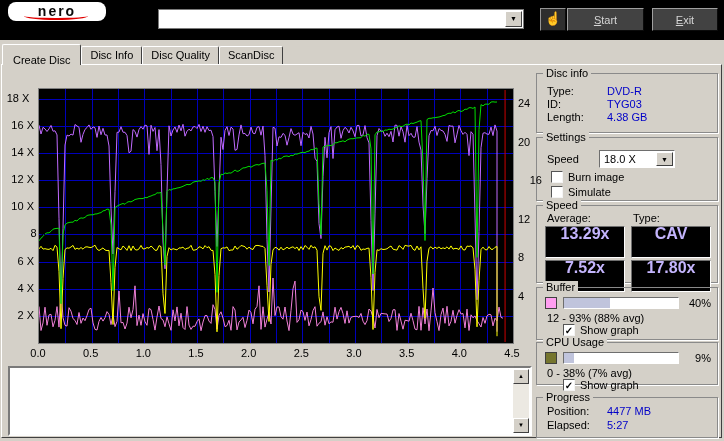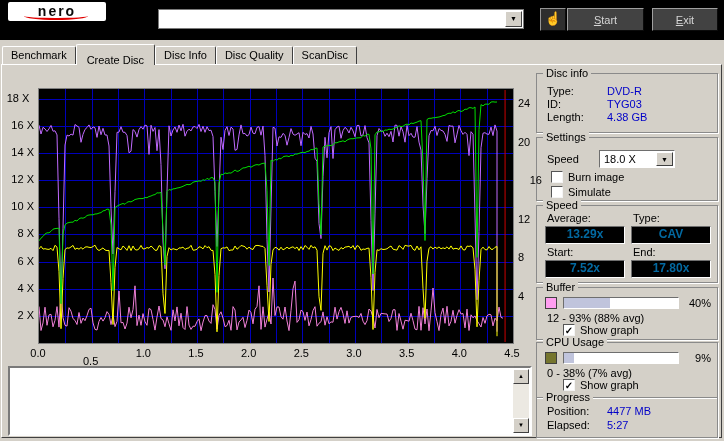--- a/index.html
+++ b/index.html
@@ -1,21 +1,21 @@
 <!DOCTYPE html>
 <html><head>
 <meta charset="utf-8">
 <style>
   *{box-sizing:border-box;margin:0;padding:0}
   html,body{width:724px;height:441px;overflow:hidden}
   body{position:relative;background:#d4d0c8;font-family:"Liberation Sans",sans-serif;font-size:11px;color:#000}
 
   
   .topbar{position:absolute;left:0;top:0;width:724px;height:40px;background:#000}
-  .nero-box{position:absolute;left:8px;top:2px;width:98px;height:19px;background:#fff;border-radius:2px}
+  .nero-box{position:absolute;left:8px;top:2px;width:98px;height:19px;background:#fff;border-radius:8px}
   .nero-text{position:absolute;left:0;right:0;top:1px;text-align:center;font-weight:bold;font-size:14px;letter-spacing:2px;color:#0a0a0a}
   .nero-swoosh{position:absolute;left:16px;bottom:1px;width:64px;height:8px;border-bottom:2px solid #e10000;border-radius:50%}
   .logo-sub{position:absolute;left:4px;top:23px;width:124px;text-align:center;color:#fff;font-style:italic;font-weight:bold;font-size:11px;letter-spacing:.4px;white-space:nowrap}
   .disc-o{color:#ff2020;padding:0 1px;font-style:normal}
   .drive-combo{position:absolute;left:158px;top:9px;width:366px;height:20px;background:#fff;border:1px solid #7a7a7a}
   .drive-text{display:block;line-height:18px;padding-left:5px;white-space:nowrap;overflow:hidden}
   .drive-name{margin-left:16px}
   .combo-arrow{position:absolute;top:1px;right:1px;bottom:1px;width:17px;background:#d4d0c8;border:1px solid;border-color:#fff #404040 #404040 #fff;text-align:center;color:#000}
   .combo-arrow span{display:block;font-size:7px;line-height:14px}
   .hand-btn{position:absolute;left:540px;top:8px;width:26px;height:23px;background:#2e2e2e;border:1px solid;border-color:#949494 #0b0b0b #0b0b0b #949494;color:#ffd04a;font-size:13px;line-height:20px;text-align:center}
@@ -44,21 +44,21 @@
   .vscroll{position:absolute;top:1px;right:1px;bottom:1px;width:16px;background:#ece9e2}
   .sb-btn{position:absolute;left:0;width:16px;height:15px;background:#d4d0c8;border:1px solid;border-color:#fff #404040 #404040 #fff;text-align:center}
   .sb-btn span{display:block;font-size:6px;line-height:13px}
   .sb-up{top:0}.sb-down{bottom:0}
 
   
   .group{position:absolute;left:536px;width:182px;border:1px solid #8a8a8a;box-shadow:1px 1px 0 #fff}
   .group-title{position:absolute;top:-7px;left:6px;background:#d4d0c8;padding:0 3px;line-height:13px}
   .lbl,.val,.txt{position:absolute;line-height:13px;white-space:nowrap}
   .val{color:#0000c8}
-  .lcd{position:absolute;height:18px;background:#000;border:1px solid;border-color:#6e6e6e #fff #fff #6e6e6e;color:#0369a1;font-weight:bold;font-size:12px;text-align:center;line-height:14px}
+  .lcd{position:absolute;height:32px;background:#000;border:1px solid;border-color:#6e6e6e #fff #fff #6e6e6e;color:#c4b5fd;font-weight:bold;font-size:16px;text-align:center;line-height:14px}
   .mini-combo{position:absolute;height:18px;background:#fff;border:1px solid;border-color:#6e6e6e #fff #fff #6e6e6e}
   .mini-combo .mini-text{display:block;line-height:16px;padding-left:4px}
   .cb{position:absolute;width:12px;height:12px;background:#fff;border:1px solid;border-color:#555 #f4f4f4 #f4f4f4 #555;font-size:10px;line-height:11px;text-align:center;font-weight:bold;color:#000}
   .pbar{position:absolute;height:12px;background:#fff;border:1px solid;border-color:#6e6e6e #fff #fff #6e6e6e}
   .pfill{position:absolute;left:0;top:0;bottom:0;width:0;background:#c0c4dc}
   .swatch{position:absolute;width:12px;height:12px;border:1px solid #404040}
 </style>
 </head>
 <body>
 
@@ -77,21 +77,20 @@
   <div class="hand-btn"><span>☝</span></div>
   <button class="top-btn" id="start-btn">
       <span>Start</span>
     </button>
   <button class="top-btn" id="exit-btn">
       <span>Exit</span>
     </button>
 </div>
 
 <div class="tabstrip" id="tabstrip">
-    <div class="tab">Benchmark</div>
     <div class="tab active">Create Disc</div>
     <div class="tab">Disc Info</div>
     <div class="tab">Disc Quality</div>
     <div class="tab">ScanDisc</div>
   </div>
 <div class="panel"></div>
 
 <div class="plot">
   <svg id="chart-svg" width="474" height="254">
       <rect x="0" y="0" width="474" height="254" fill="#000000"></rect>
@@ -157,21 +156,21 @@
   <span class="swatch" id="buffer-swatch" style="left: 8px; top: 9px; background: rgb(255, 158, 240);"></span>
   <div class="pbar" style="left:26px;top:9px;width:116px">
       <div class="pfill" id="buffer-fill" style="width: 40%;"></div>
     </div>
   <span class="txt" style="left:144px;top:9px;width:30px;text-align:right">40%</span>
   <span class="txt" style="left:10px;top:24px">12 - 93% (88% avg)</span>
   <span class="cb" id="buffer-cb" style="left:26px;top:36px">✓</span>
   <span class="txt" style="left:43px;top:36px">Show graph</span>
 </div>
 
-<div class="group" style="top:342px;height:56px">
+<div class="group" style="top:342px;height:43px">
   <span class="group-title">CPU Usage</span>
   <span class="swatch" id="cpu-swatch" style="left: 8px; top: 9px; background: rgb(117, 117, 46);"></span>
   <div class="pbar" style="left:26px;top:9px;width:116px">
       <div class="pfill" id="cpu-fill" style="width: 9%;"></div>
     </div>
   <span class="txt" style="left:144px;top:9px;width:30px;text-align:right">9%</span>
   <span class="txt" style="left:10px;top:24px">0 - 38% (7% avg)</span>
   <span class="cb" id="cpu-cb" style="left:26px;top:36px">✓</span>
   <span class="txt" style="left:43px;top:36px">Show graph</span>
 </div>
@@ -182,32 +181,32 @@
   <span class="val" style="left:70px;top:7px">4477 MB</span>
   <span class="lbl" style="left:10px;top:21px">Elapsed:</span>
   <span class="val" style="left:70px;top:21px">5:27</span>
 </div>
 
 <div class="axis-label" style="left: 2px; top: 91.56px; width: 32px; text-align: center;">18 X</div>
 <div class="axis-label" style="left: 2px; top: 118.72px; width: 32px; text-align: right;">16 X</div>
 <div class="axis-label" style="left: 2px; top: 145.88px; width: 32px; text-align: right;">14 X</div>
 <div class="axis-label" style="left: 2px; top: 173.04px; width: 32px; text-align: right;">12 X</div>
 <div class="axis-label" style="left: 2px; top: 200.2px; width: 32px; text-align: right;">10 X</div>
-<div class="axis-label" style="left: 2px; top: 227.36px; width: 32px; text-align: right;">8 X</div>
+<div class="axis-label" style="left: 15px; top: 227.36px; width: 32px; text-align: right;">8 X</div>
 <div class="axis-label" style="left: 2px; top: 254.52px; width: 32px; text-align: right;">6 X</div>
 <div class="axis-label" style="left: 2px; top: 281.68px; width: 32px; text-align: right;">4 X</div>
 <div class="axis-label" style="left: 2px; top: 308.84px; width: 32px; text-align: right;">2 X</div>
 <div class="axis-label" style="left: 518px; top: 97px; width: 24px; text-align: left;">24</div>
 <div class="axis-label" style="left: 518px; top: 135.6px; width: 24px; text-align: left;">20</div>
 <div class="axis-label" style="left: 518px; top: 174.2px; width: 24px; text-align: right;">16</div>
 <div class="axis-label" style="left: 518px; top: 212.8px; width: 24px; text-align: left;">12</div>
 <div class="axis-label" style="left: 518px; top: 251.4px; width: 24px; text-align: left;">8</div>
 <div class="axis-label" style="left: 518px; top: 290px; width: 24px; text-align: left;">4</div>
 <div class="axis-label" style="left: 26px; top: 347px; width: 24px; text-align: center;">0.0</div>
-<div class="axis-label" style="left: 78.6667px; top: 347px; width: 24px; text-align: center; margin-top: 8px;">0.5</div>
+<div class="axis-label" style="left: 78.6667px; top: 347px; width: 24px; text-align: center;">0.5</div>
 <div class="axis-label" style="left: 131.333px; top: 347px; width: 24px; text-align: center;">1.0</div>
 <div class="axis-label" style="left: 184px; top: 347px; width: 24px; text-align: center;">1.5</div>
 <div class="axis-label" style="left: 236.667px; top: 347px; width: 24px; text-align: center;">2.0</div>
 <div class="axis-label" style="left: 289.333px; top: 347px; width: 24px; text-align: center;">2.5</div>
 <div class="axis-label" style="left: 342px; top: 347px; width: 24px; text-align: center;">3.0</div>
 <div class="axis-label" style="left: 394.667px; top: 347px; width: 24px; text-align: center;">3.5</div>
 <div class="axis-label" style="left: 447.333px; top: 347px; width: 24px; text-align: center;">4.0</div>
 <div class="axis-label" style="left: 500px; top: 347px; width: 24px; text-align: center;">4.5</div>
 
 </body></html>

